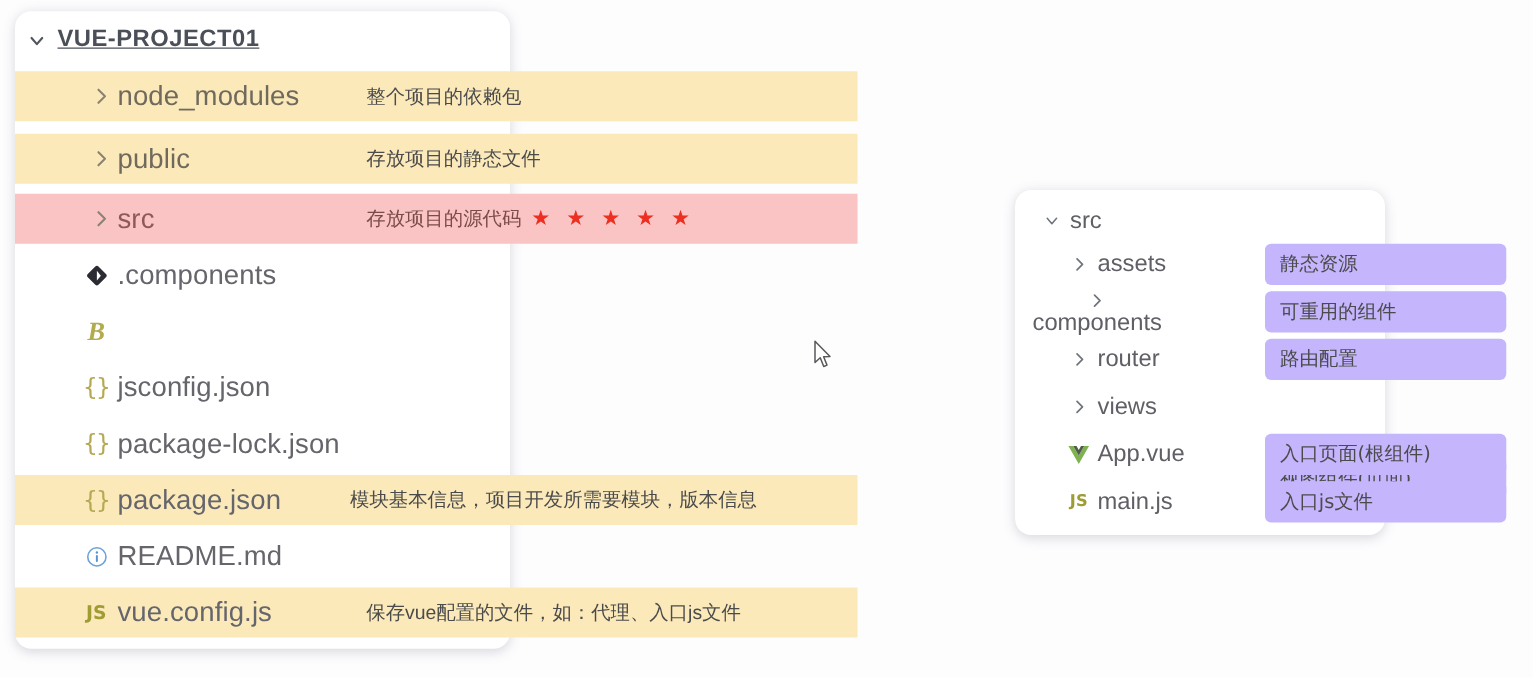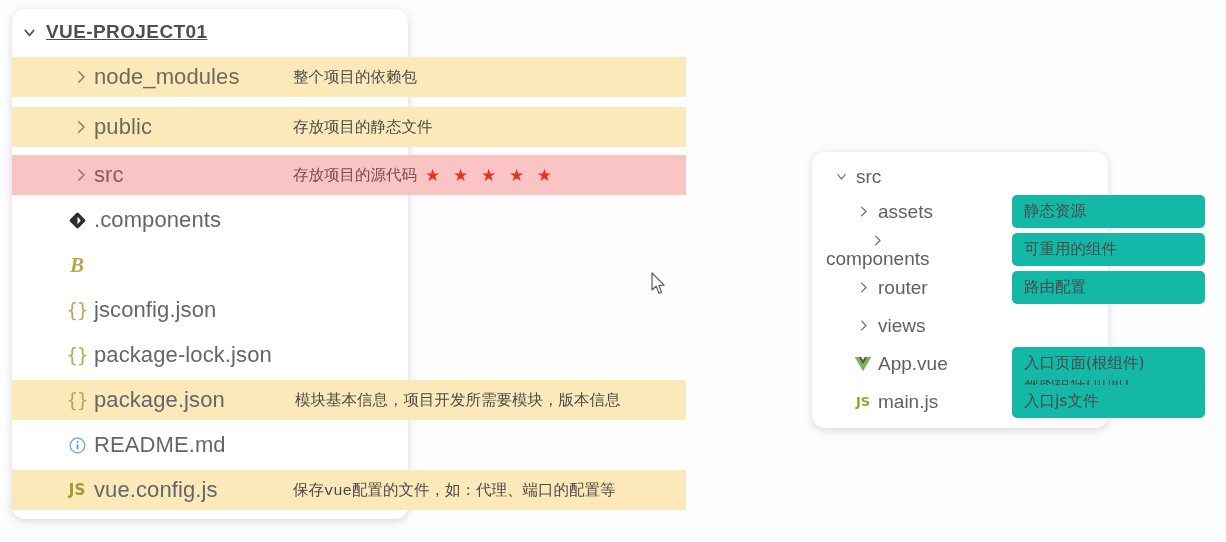--- a/index.html
+++ b/index.html
@@ -66,21 +66,21 @@
     font-size: 22px;
     color: #6f6a5c;
     letter-spacing: .1px;
   }
   .fname.file { color: #65656c; }
   .fname.src  { color: #8d5a58; }
 
   .note {
     font-size: 15.5px;
     color: #4b4b4b;
-    font-family: Liberation Mono, monospace;
+    font-family: Liberation Sans, sans-serif;
   }
   .note.src-note { color: #7c4b49; }
 
   .stars {
     color: #ec2f20;
     font-size: 17px;
     letter-spacing: 4px;
     margin-left: 8px;
   }
 
@@ -133,21 +133,21 @@
     background: #ffffff;
     border-radius: 13px;
     box-shadow: 0 2px 9px rgba(110,110,130,0.26);
     z-index: 1;
   }
   .rband {
     position: absolute;
     left: 1012px;
     width: 193px;
     height: 33px;
-    background: #14b8a6;
+    background: #c4b5fd;
     border-radius: 5px;
     z-index: 2;
     display: flex;
     align-items: center;
   }
   .rband .rnote {
     font-size: 15.5px;
     color: #4b4b4b;
     padding-left: 12px;
     font-family: "DejaVu Sans", "Liberation Sans", sans-serif;
@@ -270,41 +270,41 @@
     </div>
     <div class="row" style="top: 335px;">
       <span style="display: inline-block; flex: 0 0 auto; width: 48px;"></span>
       <span class="ficon ico-json">{}</span>
       <span class="fname file">package-lock.json</span>
     </div>
     <div class="row" style="top: 380px;">
       <span style="display: inline-block; flex: 0 0 auto; width: 48px;"></span>
       <span class="ficon ico-json">{}</span>
       <span class="fname file">package.json</span>
-      <span style="position: absolute; left: 283px; display: flex; align-items: flex-start;">
+      <span style="position: absolute; left: 268px; display: flex; align-items: flex-start;">
         <span class="note">模块基本信息，项目开发所需要模块，版本信息</span>
       </span>
     </div>
     <div class="row" style="top: 425px;">
       <span style="display: inline-block; flex: 0 0 auto; width: 48px;"></span>
       <span class="ficon">
         <svg width="19" height="19" viewBox="0 0 24 24">
           <circle cx="12" cy="12" r="9.2" fill="none" stroke="#6aa3d8" stroke-width="1.6"></circle>
           <circle cx="12" cy="7.6" r="1.2" fill="#5a93cd"></circle>
           <rect x="11" y="10.2" width="2" height="7" rx="1" fill="#5a93cd"></rect>
         </svg>
       </span>
       <span class="fname file">README.md</span>
     </div>
     <div class="row" style="top: 470px;">
       <span style="display: inline-block; flex: 0 0 auto; width: 48px;"></span>
       <span class="ficon ico-js">JS</span>
       <span class="fname file">vue.config.js</span>
       <span style="position: absolute; left: 281px; display: flex; align-items: center;">
-        <span class="note">保存vue配置的文件，如：代理、端口的配置等</span>
+        <span class="note">保存vue配置的文件，如：代理、入口js文件</span>
       </span>
     </div>
   </div>
 
 <div id="right-card"></div>
 
 <div class="rrow" style="top:160px;left:826px;">
   <span class="rchev">
     <svg width="15" height="15" viewBox="0 0 24 24" fill="none" stroke="currentColor" stroke-width="2" stroke-linecap="round" stroke-linejoin="round">
         <polyline points="6 9 12 16 18 9"></polyline>

